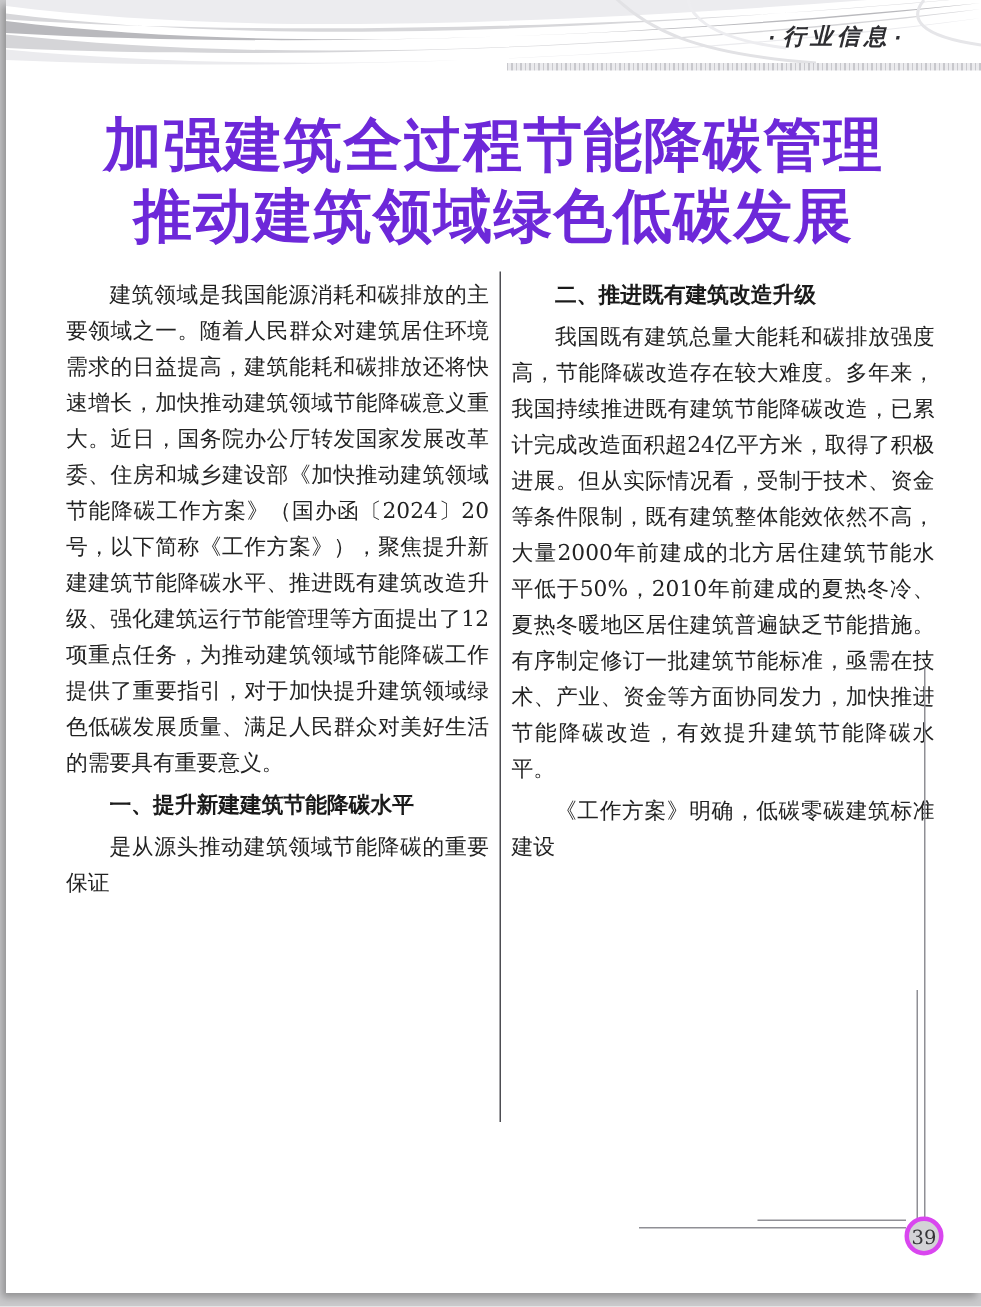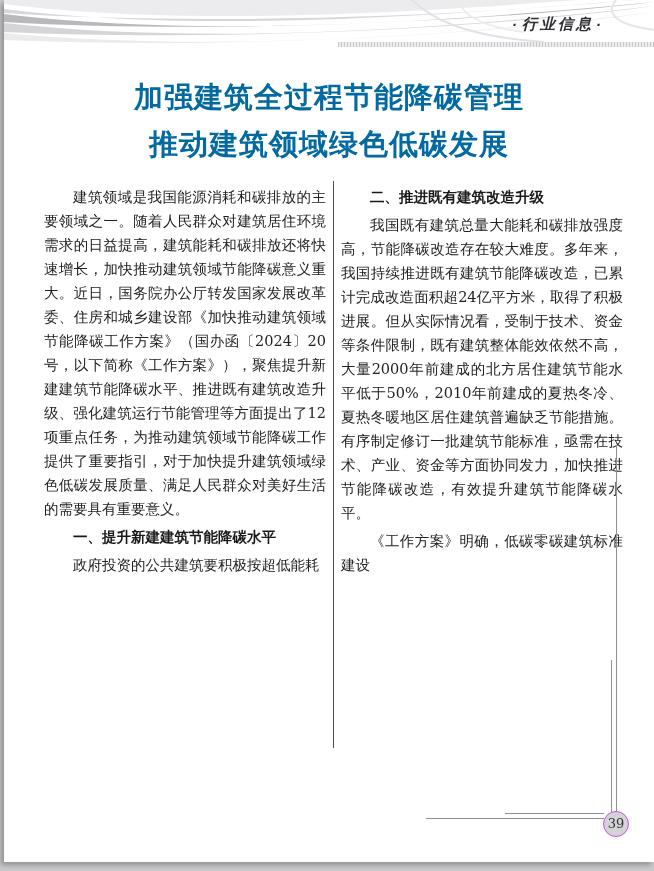--- a/index.html
+++ b/index.html
@@ -32,23 +32,23 @@
     position: absolute; top: 15px; right: 48px;
     font-size: 15px; font-style: italic; font-weight: 600;
     letter-spacing: 3px; color: #2e2e32;
     font-family: Liberation Mono, monospace;
     white-space: nowrap;
   }
   
   .title {
     position: absolute; top: 74px; left: 0; right: 0;
     text-align: center;
-    font-size: 29px; font-weight: 700;
+    font-size: 39px; font-weight: 700;
     line-height: 47px; letter-spacing: 1px;
-    color: #0369a1;
+    color: #6d28d9;
     font-family: "DejaVu Serif", "Liberation Serif", serif;
   }
   
   .columns {
     position: absolute; top: 181px; left: 36px;
     width: 588px;
     display: flex;
   }
   .col {
     width: 290px;
@@ -86,21 +86,21 @@
   }
   .decor-hline-bottom {
     position: absolute; top: 818px; left: 422px; width: 178px; height: 1px;
     background: #8f8f95;
   }
   .page-circle {
     position: absolute; left: 599px; top: 811px;
     width: 26px; height: 26px;
     border-radius: 50%;
     background: #d3d3d6;
-    border: 1px solid #d946ef;
+    border: 3px solid #d946ef;
     box-sizing: border-box;
     text-align: center;
     line-height: 24px;
     font-size: 13px;
     color: #333336;
     font-family: "DejaVu Serif", serif;
   }
 </style>
 </head>
 <body>
@@ -123,21 +123,21 @@
 
   <div class="title">
     <div>加强建筑全过程节能降碳管理</div>
     <div>推动建筑领域绿色低碳发展</div>
   </div>
 
   <div class="columns">
     <div class="col">
       <p class="body-p">建筑领域是我国能源消耗和碳排放的主要领域之一。随着人民群众对建筑居住环境需求的日益提高，建筑能耗和碳排放还将快速增长，加快推动建筑领域节能降碳意义重大。近日，国务院办公厅转发国家发展改革委、住房和城乡建设部《加快推动建筑领域节能降碳工作方案》（国办函〔2024〕20号，以下简称《工作方案》），聚焦提升新建建筑节能降碳水平、推进既有建筑改造升级、强化建筑运行节能管理等方面提出了12项重点任务，为推动建筑领域节能降碳工作提供了重要指引，对于加快提升建筑领域绿色低碳发展质量、满足人民群众对美好生活的需要具有重要意义。</p>
       <p class="subhead">一、提升新建建筑节能降碳水平</p>
-      <p class="body-p">政府投资的公共建筑要积极按超低能耗</p>
+      <p class="body-p">是从源头推动建筑领域节能降碳的重要保证</p>
     </div>
     <div class="col-divider"></div>
     <div class="col">
       <p class="subhead">二、推进既有建筑改造升级</p>
       <p class="body-p">我国既有建筑总量大能耗和碳排放强度高，节能降碳改造存在较大难度。多年来，我国持续推进既有建筑节能降碳改造，已累计完成改造面积超24亿平方米，取得了积极进展。但从实际情况看，受制于技术、资金等条件限制，既有建筑整体能效依然不高，大量2000年前建成的北方居住建筑节能水平低于50%，2010年前建成的夏热冬冷、夏热冬暖地区居住建筑普遍缺乏节能措施。有序制定修订一批建筑节能标准，亟需在技术、产业、资金等方面协同发力，加快推进节能降碳改造，有效提升建筑节能降碳水平。</p>
       <p class="body-p">《工作方案》明确，低碳零碳建筑标准建设</p>
     </div>
   </div>
 
   <div class="decor-vline-outer"></div>

